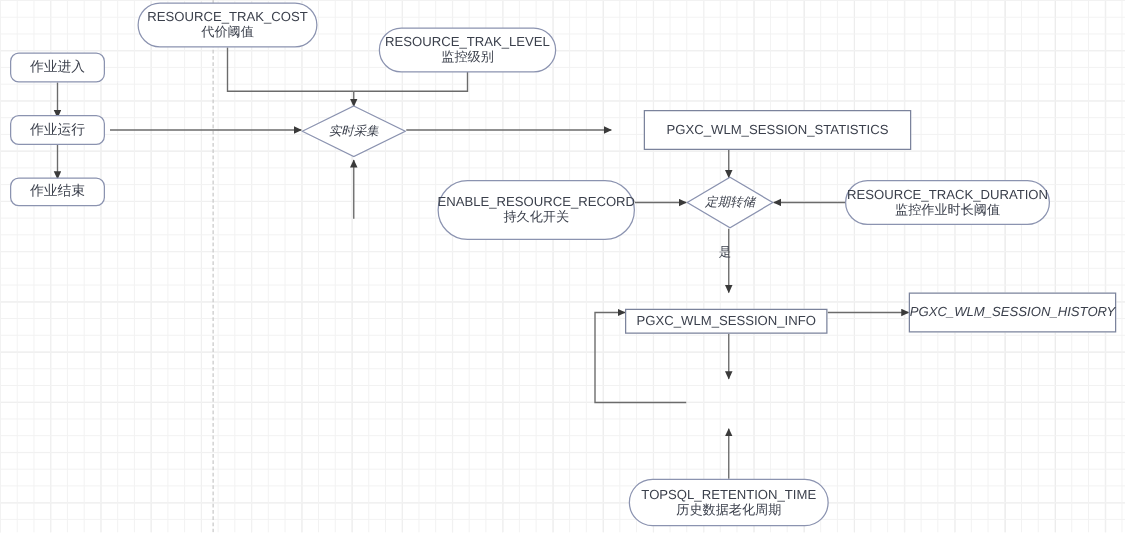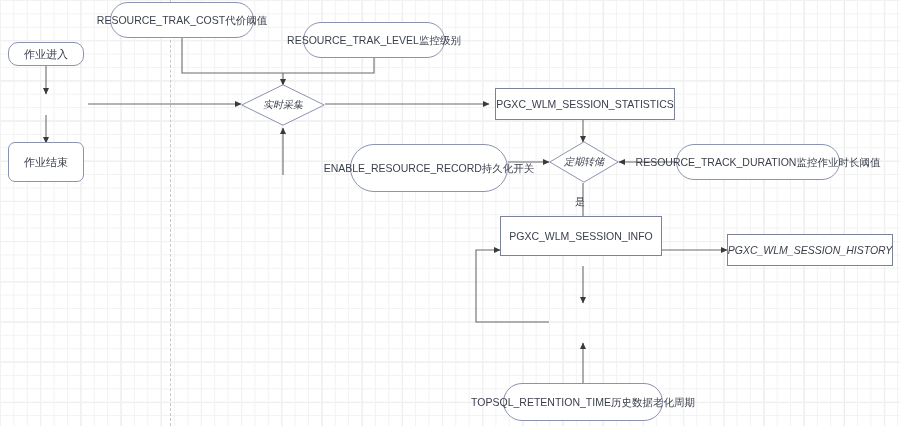--- a/index.html
+++ b/index.html
@@ -38,21 +38,21 @@
     position: absolute;
     inset: 0;
     width: 900px;
     height: 426px;
     pointer-events: none;
   }
   .node {
     position: absolute;
     box-sizing: border-box;
     display: flex;
-    flex-direction: row;
+    flex-direction: column;
     align-items: center;
     justify-content: center;
     text-align: right;
     color: #3a3f4b;
     background: #ffffff;
     line-height: 1.18;
   }
   .node .l1 { display: block; white-space: nowrap; }
   .node .l2 { display: block; white-space: nowrap; }
 
@@ -139,26 +139,29 @@
       <path d="M662,250 L727,250" marker-end="url(#arrow)"></path>
 
       <path d="M583,266 L583,303" marker-end="url(#arrow)"></path>
 
       <path d="M549,322 L476,322 L476,250 L500,250" marker-end="url(#arrow)"></path>
 
       <path d="M583,383 L583,343" marker-end="url(#arrow)"></path>
     </g>
   </svg>
 
-  <div class="node rounded" style="left:8px; top:42px; width:76px; height:24px;border-radius:10px;">
+  <div class="node rounded" style="left:8px; top:42px; width:76px; height:24px;">
     <span class="l1">作业进入</span>
   </div>
 
-
-  <div class="node rounded" style="left:8px; top:142px; width:76px; height:40px;">
+  <div class="node rounded" style="left:8px; top:92px; width:76px; height:24px;">
+    <span class="l1">作业运行</span>
+  </div>
+
+  <div class="node rounded" style="left:8px; top:142px; width:76px; height:23px;">
     <span class="l1">作业结束</span>
   </div>
 
   <div class="node ellipse" style="left:110px; top:2px; width:144px; height:36px;">
     <span class="l1">RESOURCE_TRAK_COST</span>
     <span class="l2">代价阈值</span>
   </div>
 
   <div class="node ellipse" style="left:303px; top:2px; width:142px; height:36px;margin-top:20px;">
     <span class="l1">RESOURCE_TRAK_LEVEL</span>
@@ -174,25 +177,25 @@
   <div class="node ellipse" style="left:503px; top:383px; width:160px; height:38px;">
     <span class="l1">TOPSQL_RETENTION_TIME</span>
     <span class="l2">历史数据老化周期</span>
   </div>
 
   <div class="node ellipse" style="left:676px; top:144px; width:164px; height:36px;">
     <span class="l1">RESOURCE_TRACK_DURATION</span>
     <span class="l2">监控作业时长阈值</span>
   </div>
 
-  <div class="node rect" style="left:495px; top:88px; width:180px; height:32px;">
+  <div class="node rect" style="left:515px; top:88px; width:214px; height:32px;">
     <span class="l1">PGXC_WLM_SESSION_STATISTICS</span>
   </div>
 
-  <div class="node rect" style="left:500px; top:216px; width:162px; height:40px;">
+  <div class="node rect" style="left:500px; top:247px; width:162px; height:20px;">
     <span class="l1">PGXC_WLM_SESSION_INFO</span>
   </div>
 
   <div class="node rect" style="left:727px; top:234px; width:166px; height:32px;font-style:italic;">
     <span class="l1">PGXC_WLM_SESSION_HISTORY</span>
   </div>
 
   <div class="diamond-wrap" style="left:241px; top:84px; width:84px; height:42px;">
     <svg class="diamond-shape" viewBox="0 0 84 42" preserveAspectRatio="none">
       <polygon points="42,0.8 83.2,21 42,41.2 0.8,21" fill="#ffffff" stroke="#8b93b0" stroke-width="1"></polygon>

